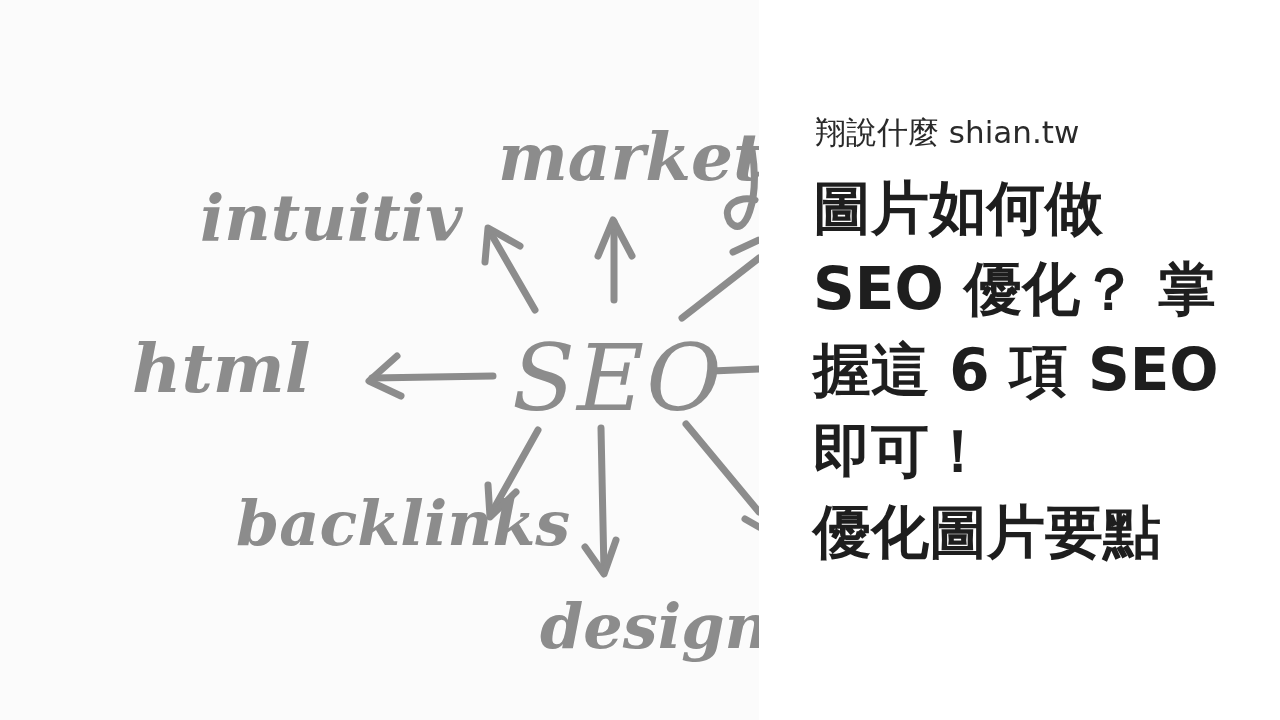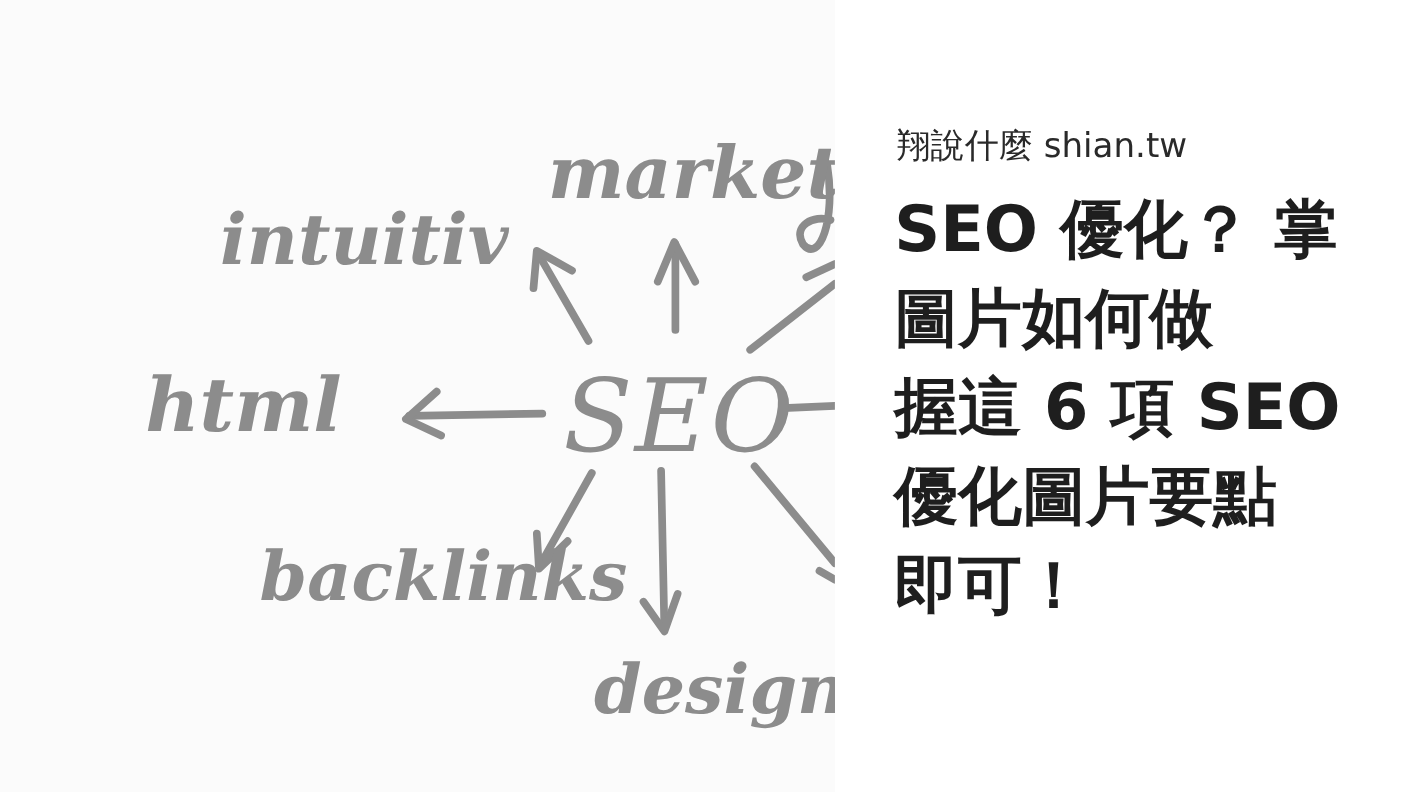--- a/index.html
+++ b/index.html
@@ -83,19 +83,19 @@
     <text class="hand" x="200" y="240" font-size="64" font-weight="bold">intuitiv</text>
     <text class="hand" x="132" y="392" font-size="68" font-weight="bold">html</text>
     <text class="hand" x="236" y="545" font-size="62" font-weight="bold">backlinks</text>
     <text class="hand" x="540" y="648" font-size="62" font-weight="bold">design</text>
   </svg>
 </div>
 
 <div class="right-panel">
   <div class="site">翔說什麼 shian.tw</div>
   <h1 class="title" style="margin:0;">
+    <span class="line">圖片如何做</span>
     <span class="line">SEO 優化？ 掌</span>
-    <span class="line">圖片如何做</span>
     <span class="line">握這 6 項 SEO</span>
+    <span class="line">即可！</span>
     <span class="line">優化圖片要點</span>
-    <span class="line">即可！</span>
   </h1>
 </div>
 
 </body></html>

